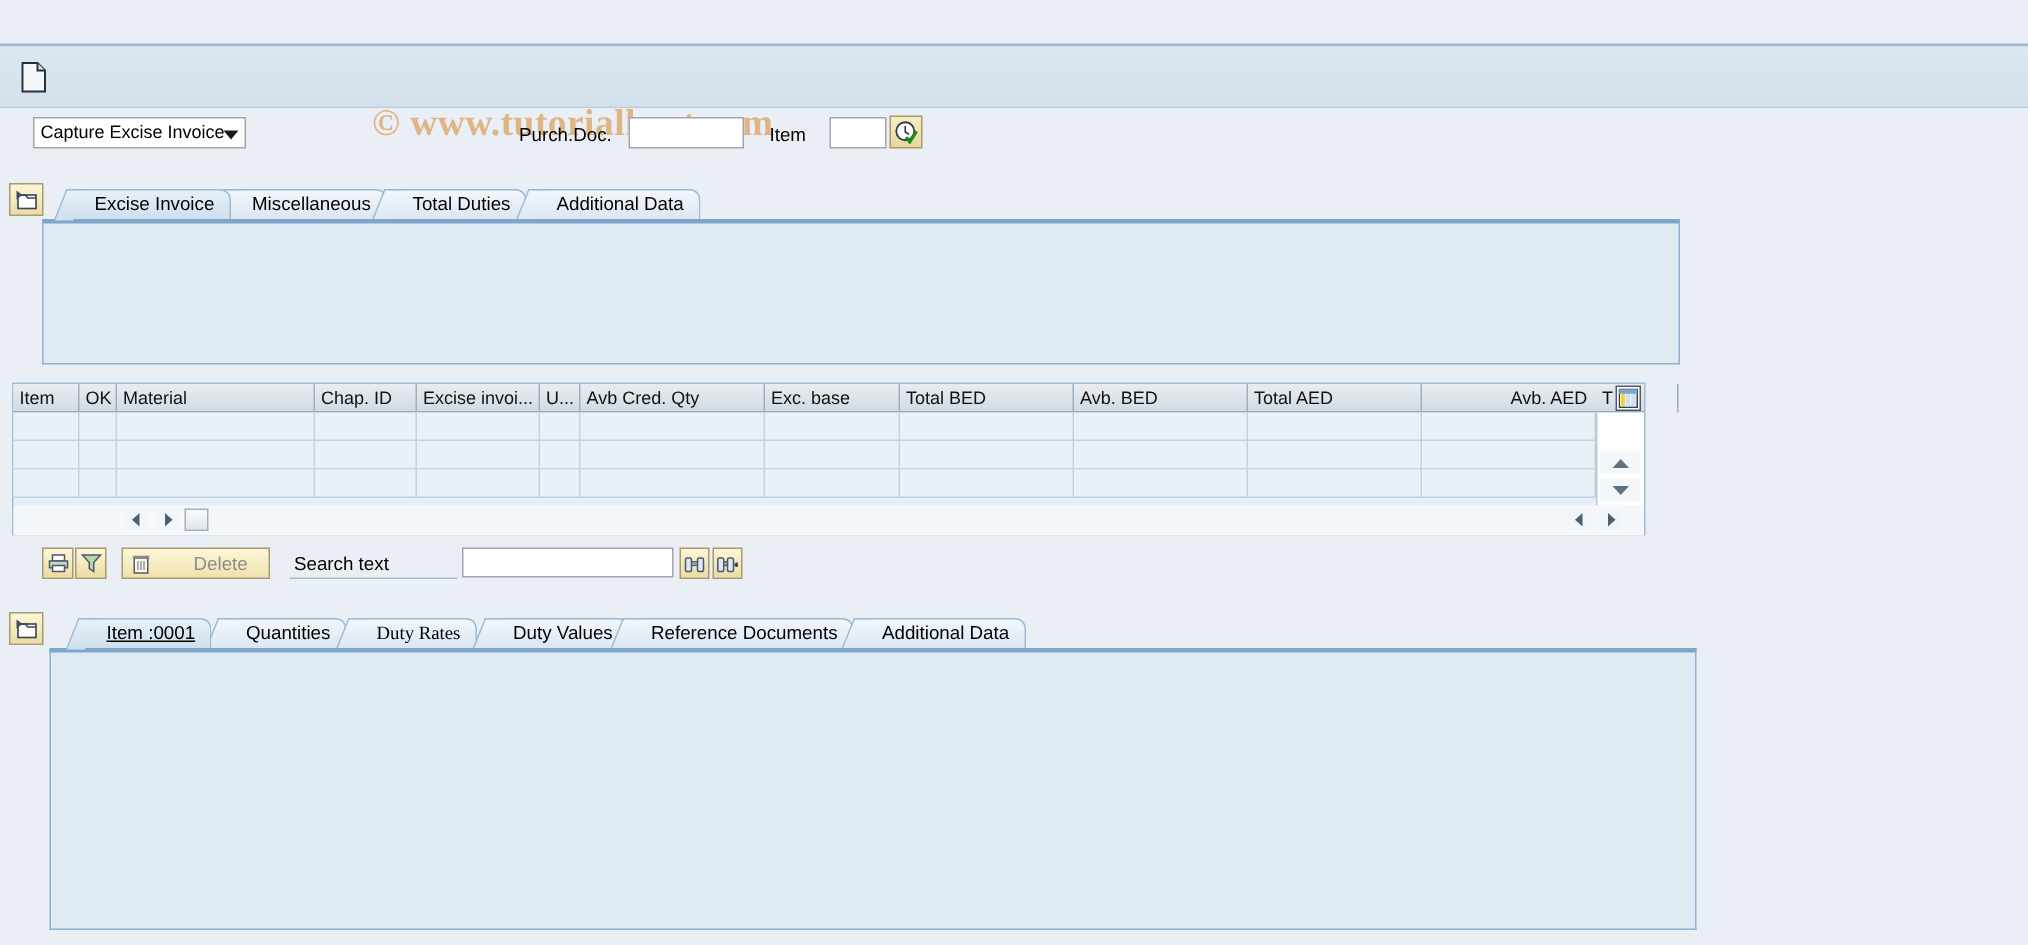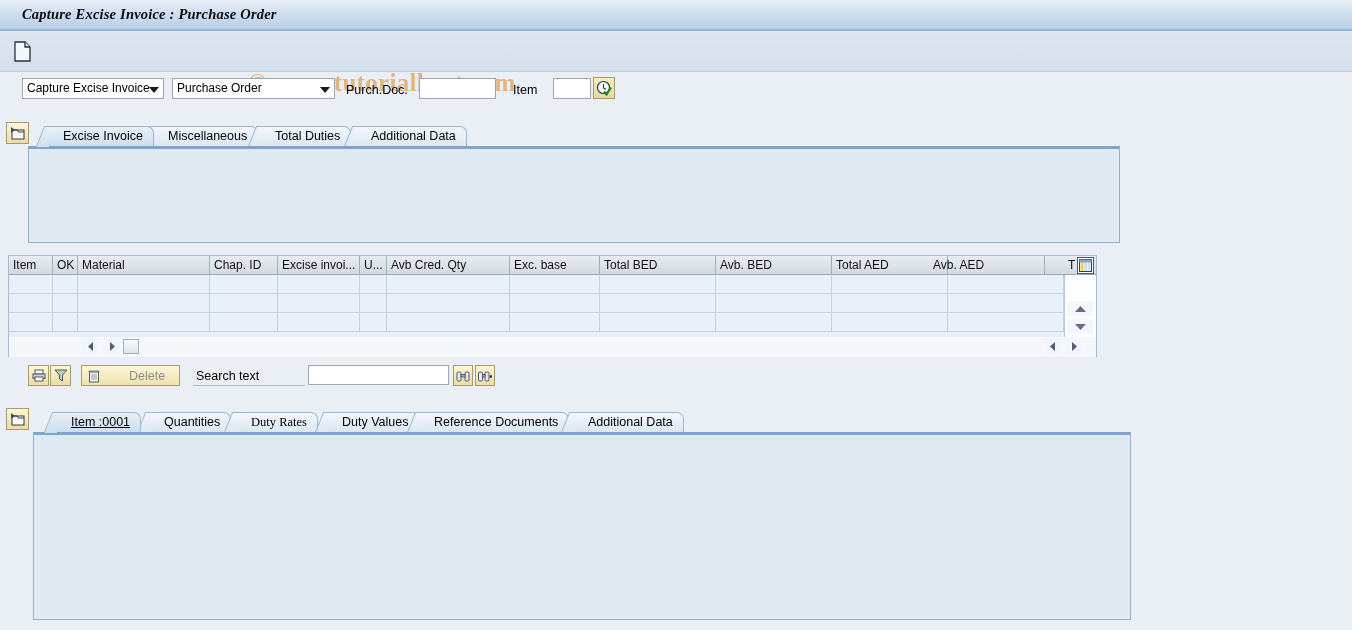--- a/index.html
+++ b/index.html
@@ -205,46 +205,39 @@
     position: absolute; height: 1px; background: #a9bdd0;
   }
 
   svg { display: block; }
 </style>
 </head>
 <body>
 
 <div id="app">
 
-  <div class="titlebar">
-    <div class="title">Capture Excise Invoice : Purchase Order</div>
-  </div>
   <div class="title-underline"></div>
 
   <div class="toolbar">
     <div class="docicon">
       <svg width="17" height="21" viewBox="0 0 17 21">
         <path d="M1 1 h10 l5 5 v14 h-15 z" fill="#f4f8fb" stroke="#26313c" stroke-width="1.3"></path>
         <path d="M11 1 v5 h5" fill="#d6e2ec" stroke="#26313c" stroke-width="1.3"></path>
       </svg>
     </div>
     <div class="watermark">© www.tutorialkart.com</div>
   </div>
 
   <div class="selrow">
 
     <div class="sapselect" style="left:22px; top:6px; width:142px;">
       <span>Capture Excise Invoice</span>
       <span class="arrow"></span>
     </div>
 
-    <div class="sapselect" style="left:172px; top:6px; width:163px;">
-      <span>Purchase Order</span>
-      <span class="arrow"></span>
-    </div>
 
     <div class="fieldlabel" style="left:346px; top:11px;">Purch.Doc.</div>
     <input class="sapinput" style="left: 419px; top: 6px; width: 77px;" value="">
 
     <div class="fieldlabel" style="left:513px; top:11px;">Item</div>
     <input class="sapinput" style="left: 553px; top: 6px; width: 38px;" value="">
 
     <div class="execbtn" style="left:593px; top:5px;">
       <svg width="16" height="16" viewBox="0 0 16 16">
         <circle cx="7.5" cy="7.5" r="6" fill="#ffffff" stroke="#2d3b49" stroke-width="1.2"></circle>
@@ -286,21 +279,21 @@
       <div class="hcell" style="left:44px;  width:25px;">OK</div>
       <div class="hcell" style="left:69px;  width:132px;">Material</div>
       <div class="hcell" style="left:201px; width:68px;">Chap. ID</div>
       <div class="hcell" style="left:269px; width:82px;">Excise invoi...</div>
       <div class="hcell" style="left:351px; width:27px;">U...</div>
       <div class="hcell" style="left:378px; width:123px;">Avb Cred. Qty</div>
       <div class="hcell" style="left:501px; width:90px;">Exc. base</div>
       <div class="hcell" style="left:591px; width:116px;">Total BED</div>
       <div class="hcell" style="left:707px; width:116px;">Avb. BED</div>
       <div class="hcell" style="left:823px; width:116px;">Total AED</div>
-      <div class="hcell" style="left:920px; width:116px;">Avb. AED</div>
+      <div class="hcell" style="left:994px; width:116px;">Avb. AED</div>
       <div class="hcell" style="left:1055px; width:32px; border-right:none;">T</div>
     </div>
 
     <div class="colcfg" style="right:2px; top:1px;">
       <svg width="13" height="13" viewBox="0 0 13 13">
         <rect x="0.5" y="0.5" width="12" height="12" fill="#ffffff" stroke="#33414f"></rect>
         <rect x="1.5" y="3" width="3" height="9" fill="#f2d24b"></rect>
         <rect x="5" y="3" width="3" height="9" fill="#cfe2f3"></rect>
         <rect x="8.5" y="3" width="3" height="9" fill="#cfe2f3"></rect>
         <rect x="0.5" y="0.5" width="12" height="3" fill="#7fa6c9"></rect>

